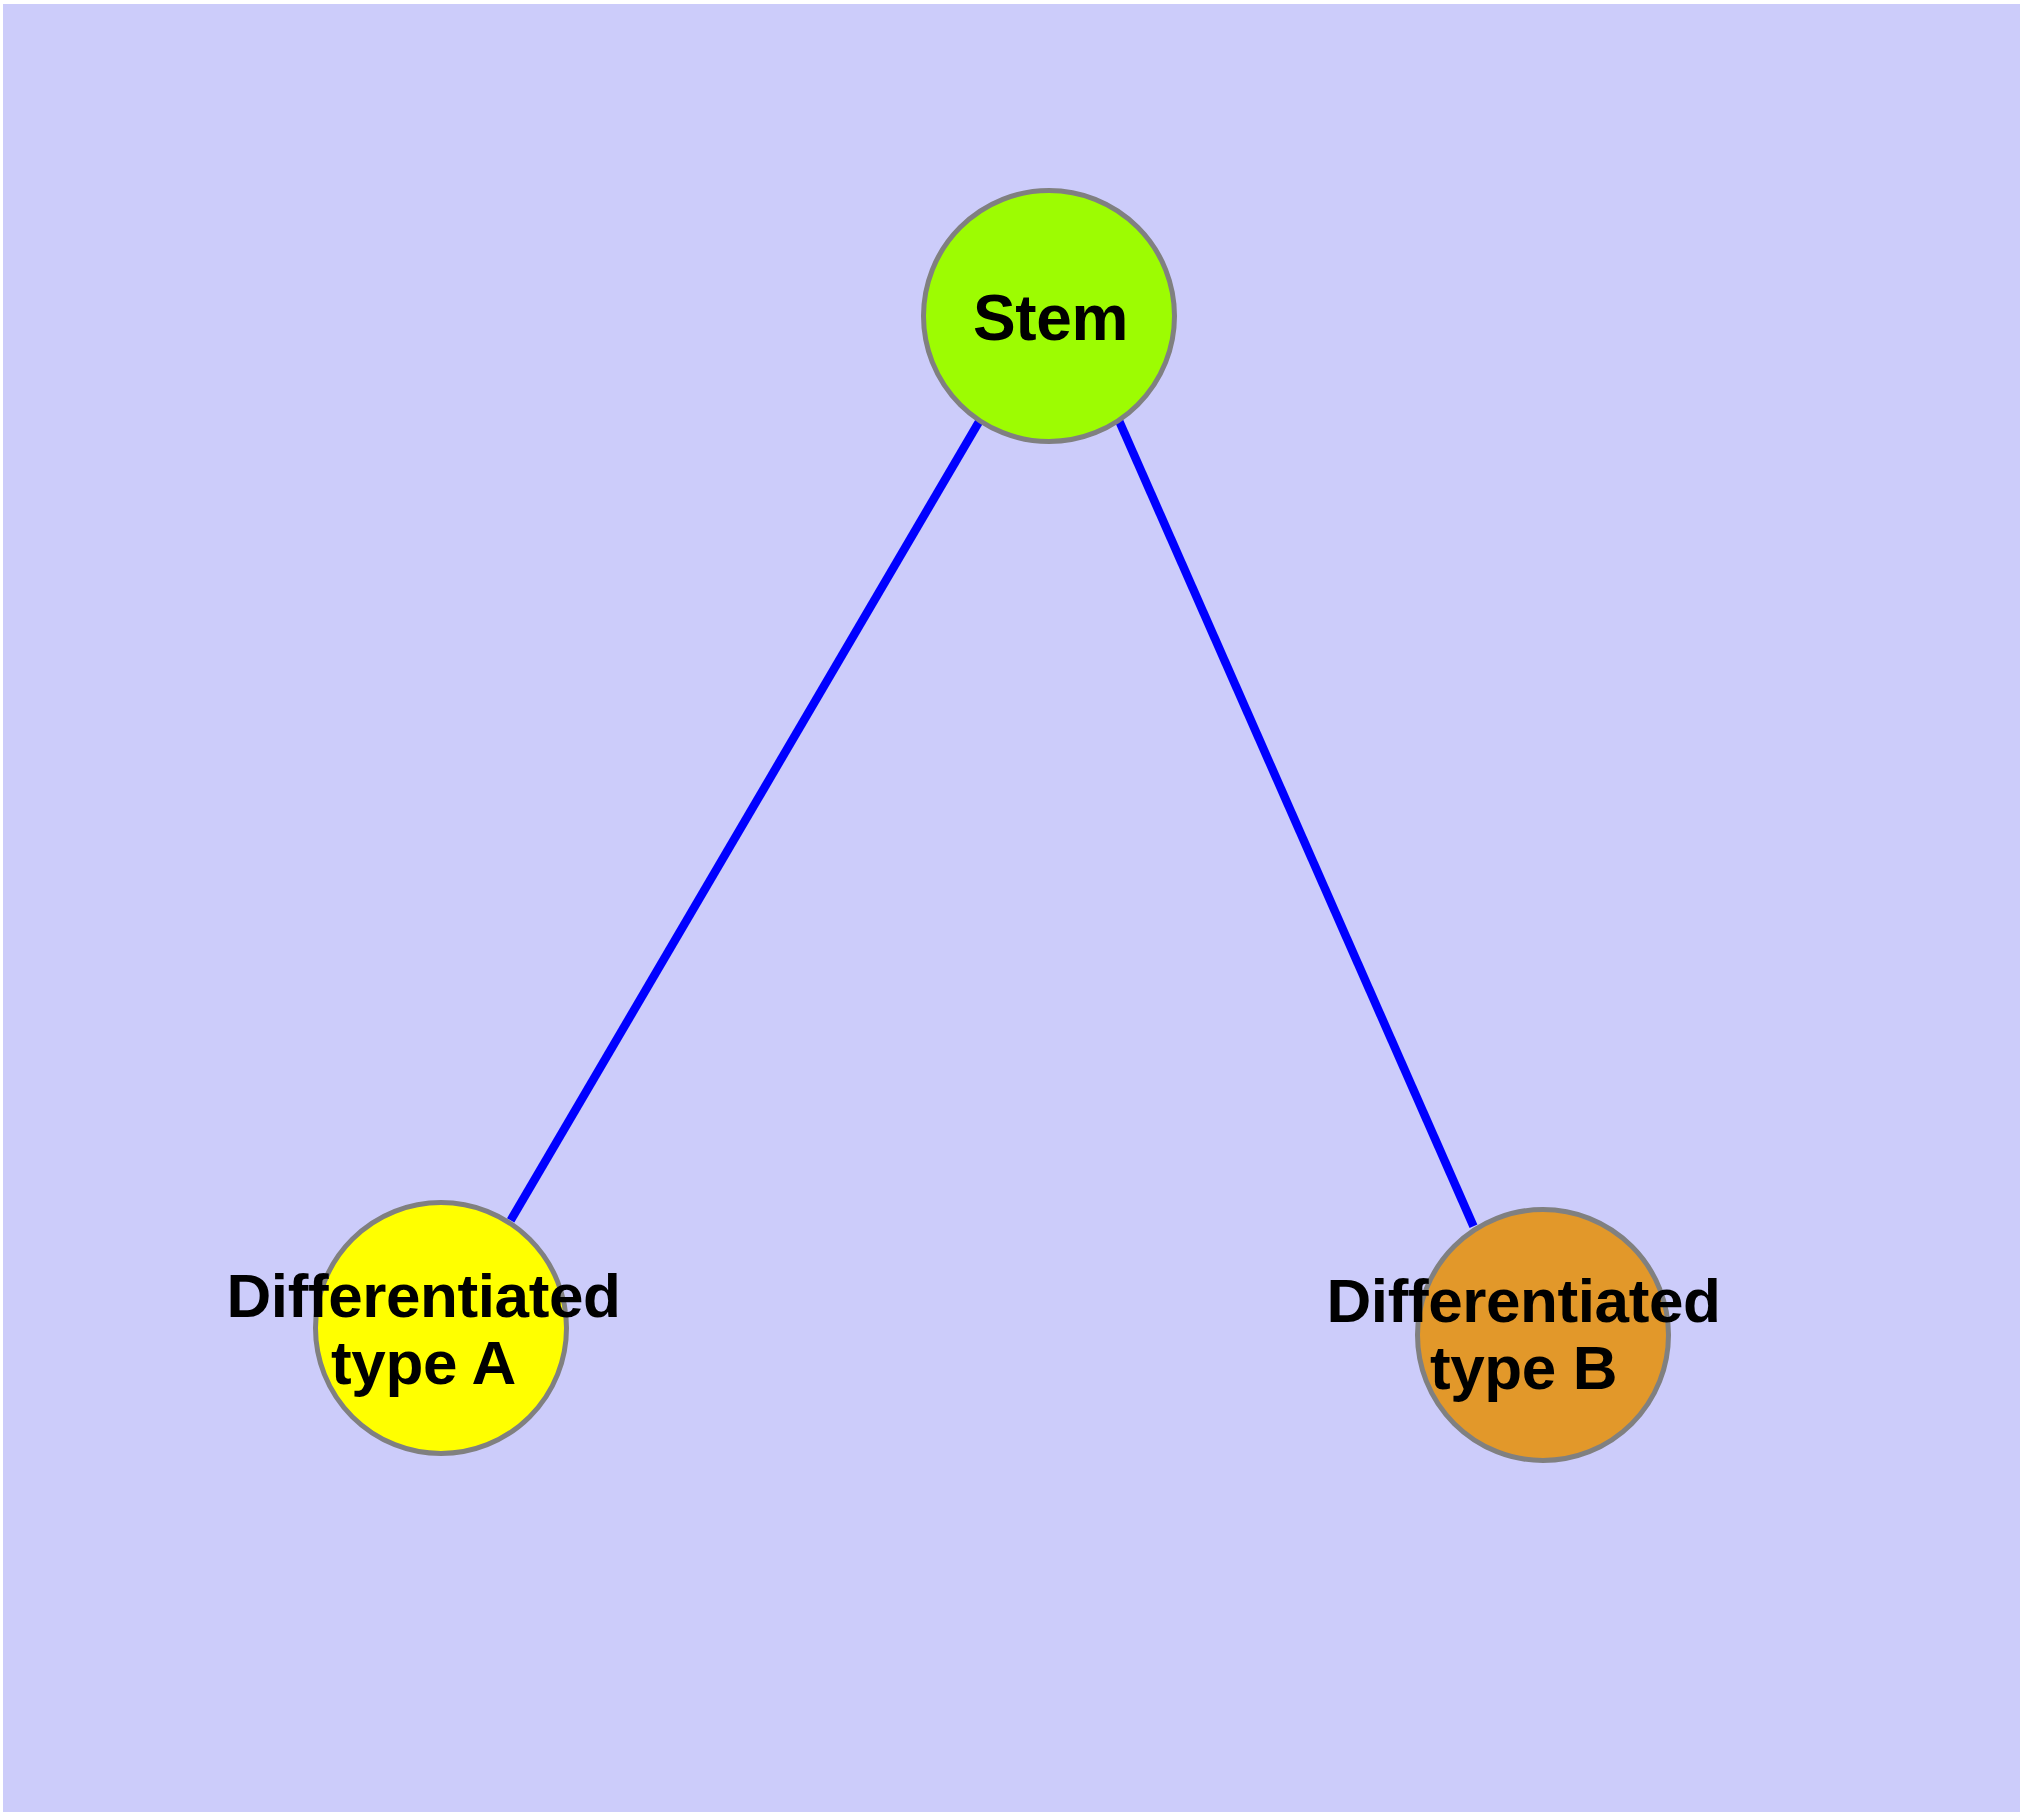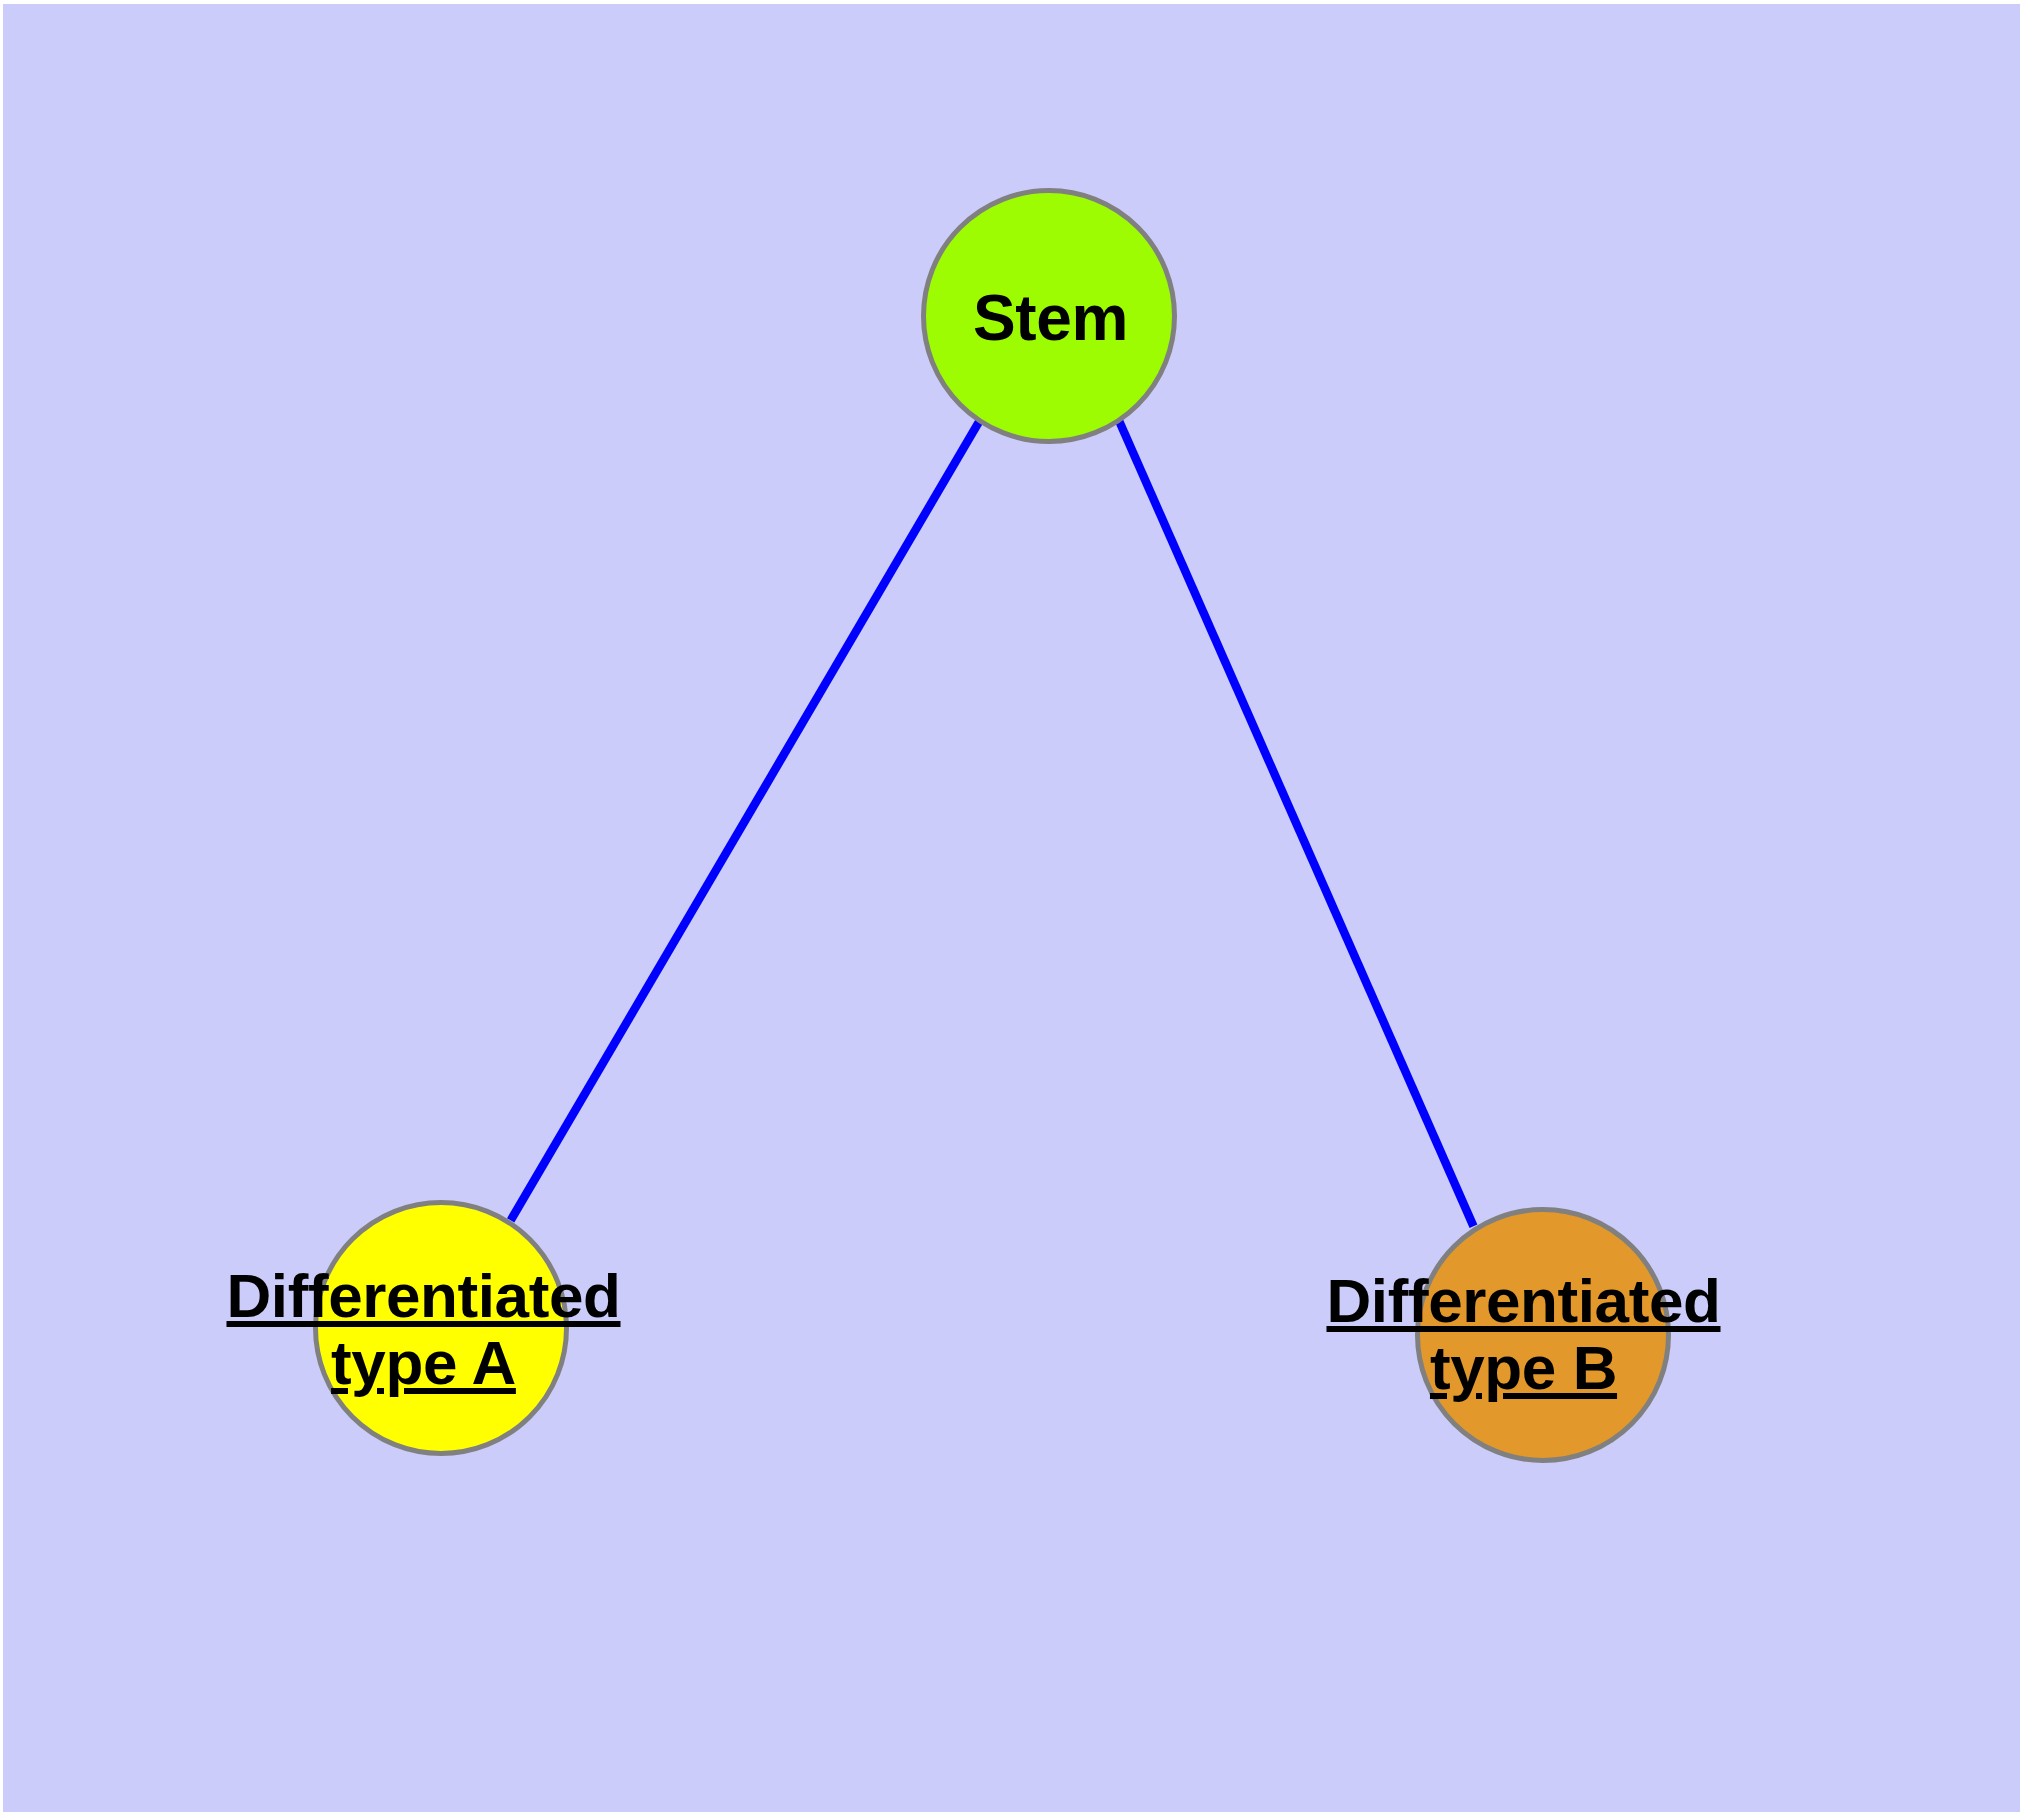--- a/index.html
+++ b/index.html
@@ -53,21 +53,20 @@
     font-weight: bold;
     line-height: 1.08;
     white-space: pre;
     letter-spacing: -0.4px;
   }
   .label-stem {
     font-size: 64px;
   }
   .label-leaf {
     font-size: 62px;
-    text-decoration: underline;
   }
 </style>
 </head>
 <body>
 
 <div id="canvas">
   <div id="plot-area">
 
     <svg id="edge-layer" viewBox="0 0 2381 2133" width="2018" height="1808" xmlns="http://www.w3.org/2000/svg">
       <line x1="1152" y1="492" x2="599" y2="1435" stroke="#0000ff" stroke-width="10" stroke-linecap="butt"></line>

